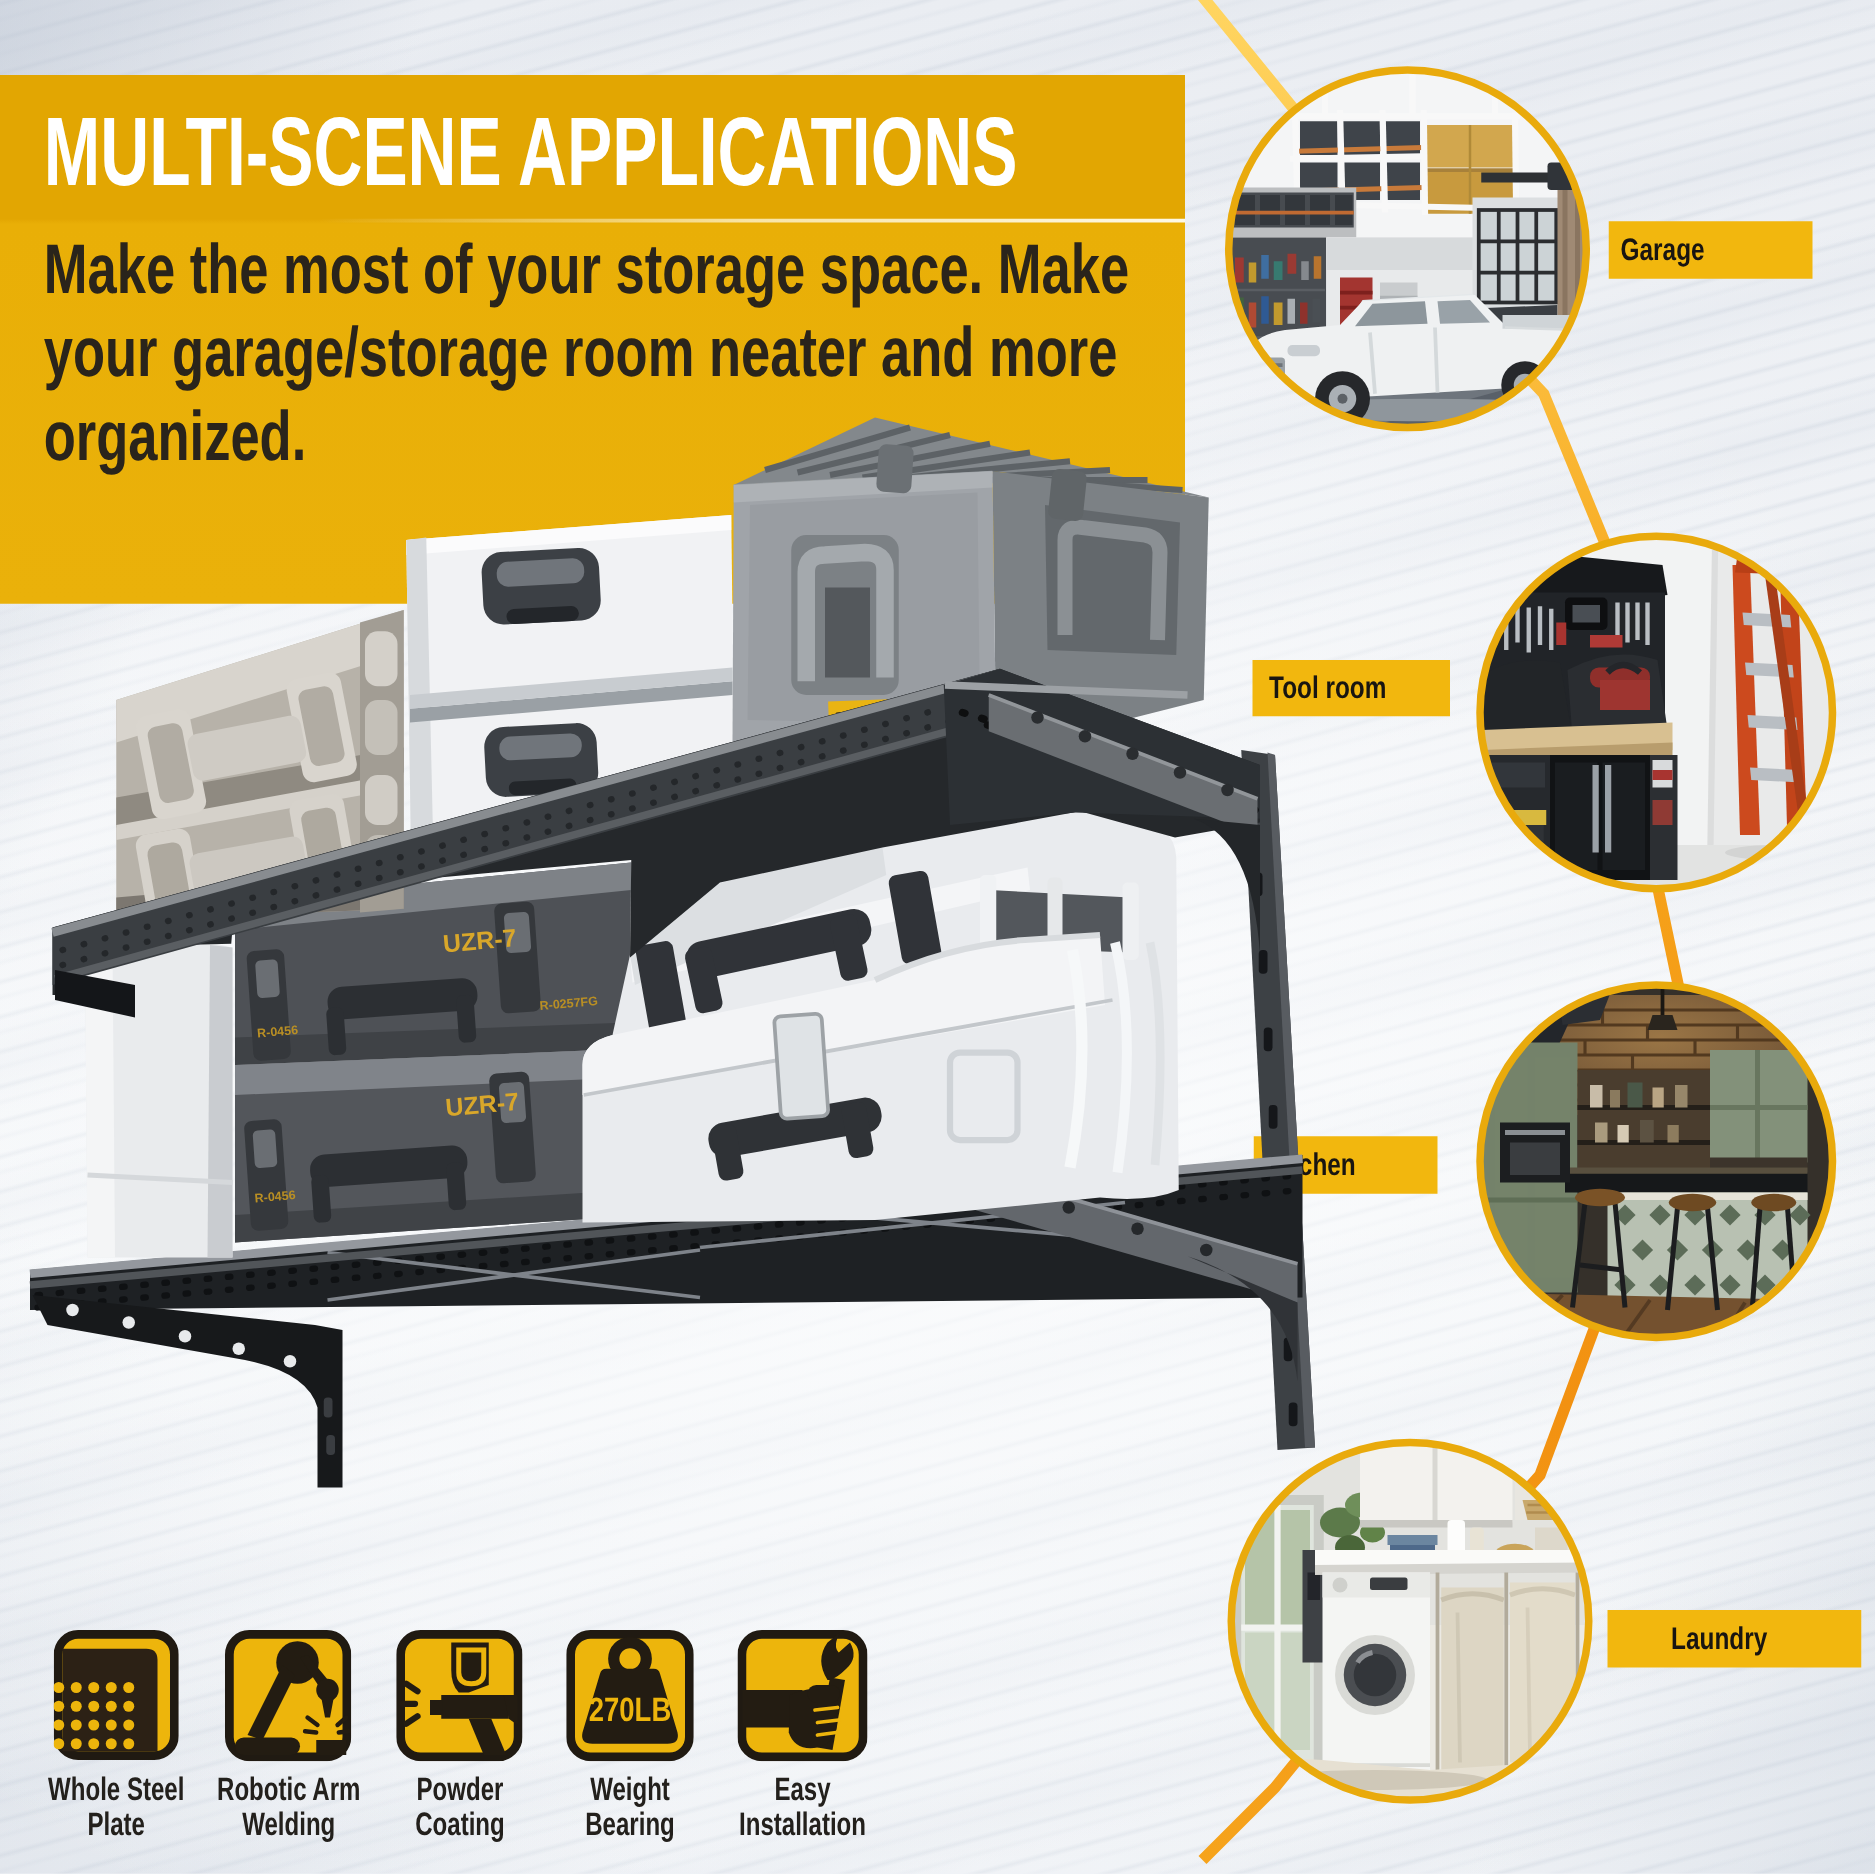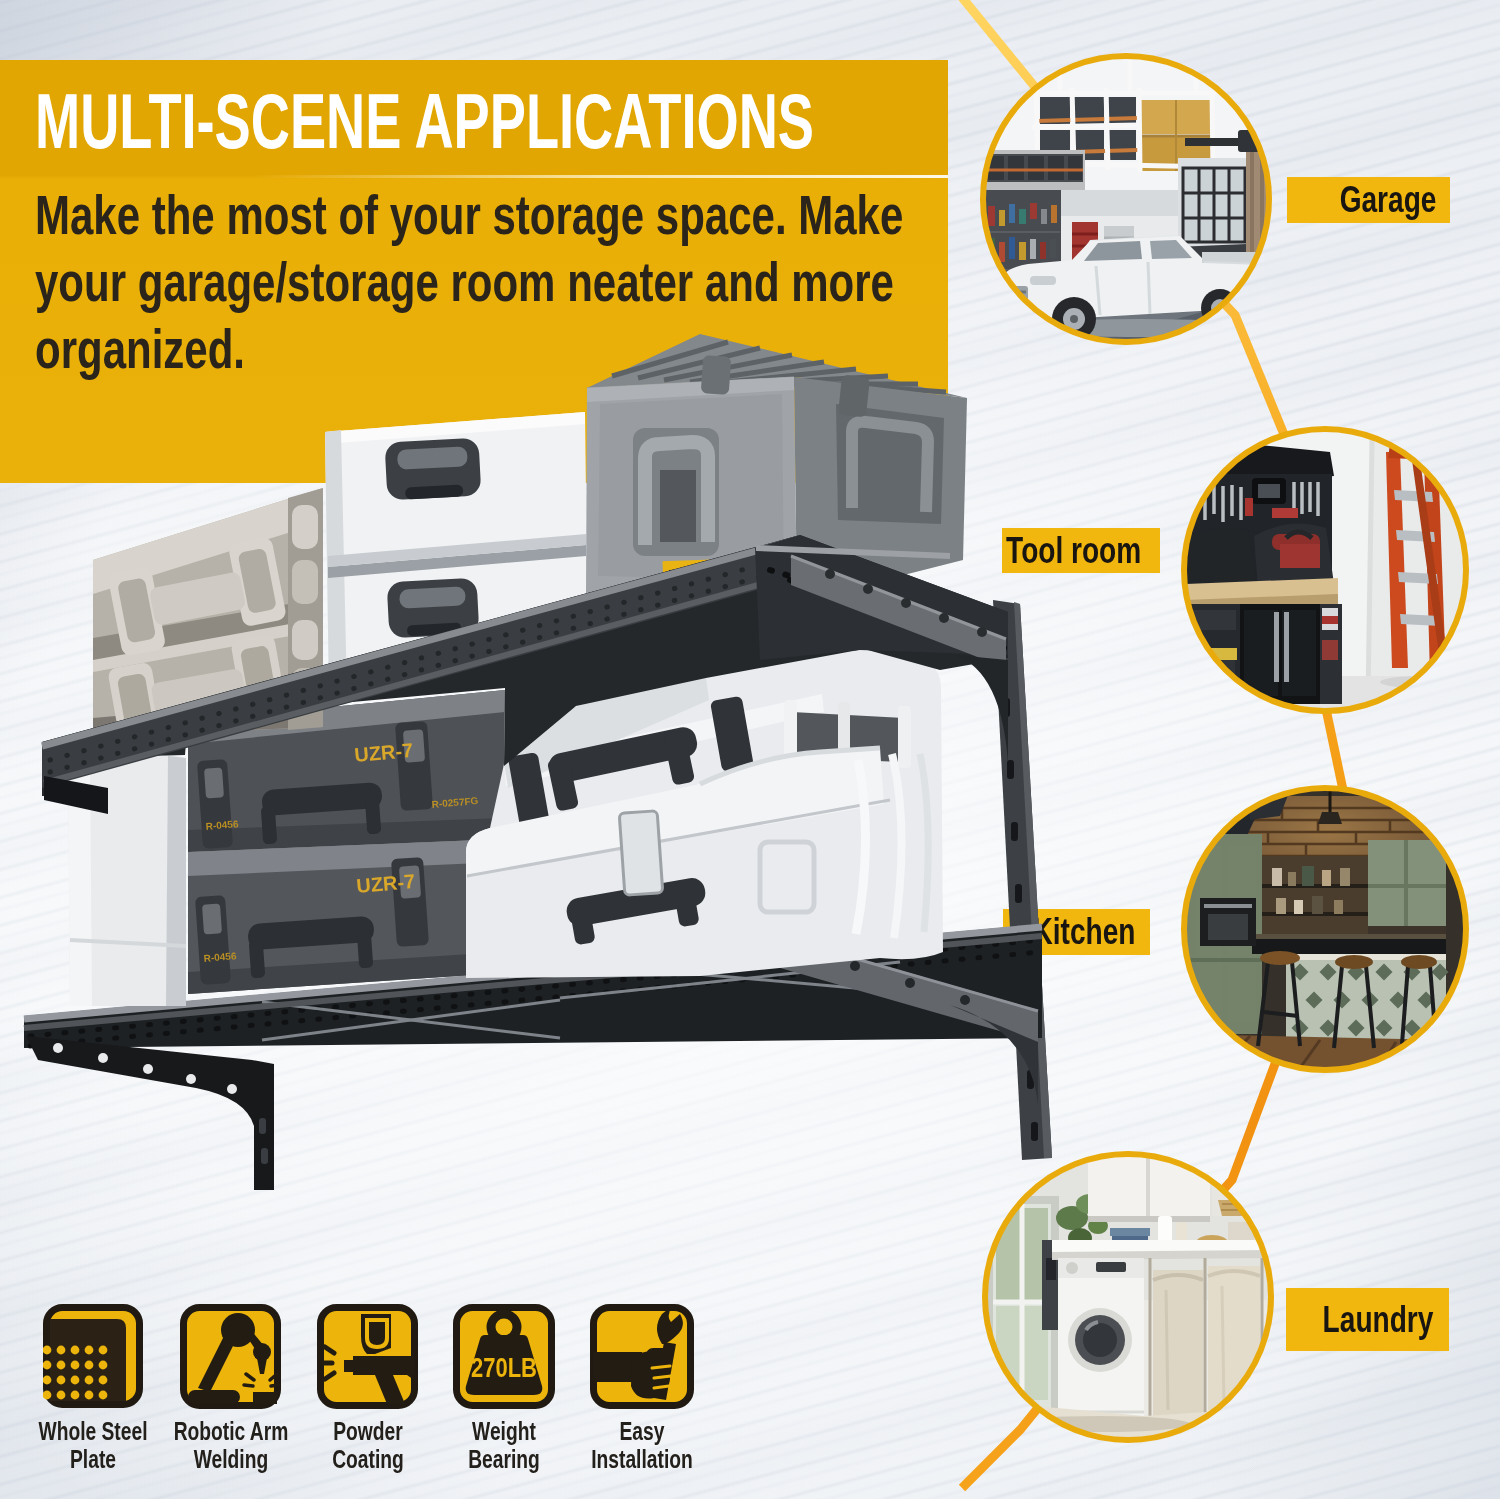--- a/index.html
+++ b/index.html
@@ -23,21 +23,21 @@
     background:linear-gradient(180deg,#e2a602 0%,#e2a602 27.2%,#e9af07 28.2%,#eab10a 100%);}
   #title{position:absolute;left:35px;top:76px;width:1100px;
     font-size:78px;font-weight:bold;color:#ffffff;letter-spacing:0px;
     transform:scaleX(0.695);transform-origin:left top;white-space:nowrap;}
   #divider{position:absolute;left:255px;top:175px;width:693px;height:3px;
     background:linear-gradient(90deg,rgba(255,250,225,0),rgba(255,248,220,0.75) 50%,rgba(255,253,242,0.95) 100%);}
   #para{position:absolute;left:35px;top:181px;width:1200px;
     font-size:56px;line-height:67px;font-weight:bold;color:#2a241b;
     transform:scaleX(0.75);transform-origin:left top;white-space:nowrap;}
   .lbl{position:absolute;background:#f2b70e;color:#191511;font-weight:bold;
-    font-size:36px;display:flex;align-items:center;justify-content:flex-end;white-space:nowrap;}
+    font-size:25px;display:flex;align-items:center;justify-content:flex-start;white-space:nowrap;}
   .lbl span{transform:scaleX(0.78);}
   #art{position:absolute;left:0;top:0;}
   .icap{position:absolute;text-align:center;font-weight:bold;white-space:nowrap;
     font-size:26px;line-height:28px;color:#23201c;transform:translateX(-50%) scaleX(0.74);}
 </style>
 </head>
 <body>
 <div id="bg"></div>
 <div id="panel"></div>
 <div id="title">MULTI-SCENE APPLICATIONS</div>
@@ -45,21 +45,21 @@
 <div id="para">Make the most of your storage space. Make<br>your garage/storage room neater and more<br>organized.</div>
 <div class="lbl" style="left:1287px;top:177px;width:163px;height:46px;">
     <span>Garage</span>
   </div>
 <div class="lbl" style="left:1002px;top:528px;width:158px;height:45px;">
     <span>Tool room</span>
   </div>
 <div class="lbl" style="left:1003px;top:909px;width:147px;height:46px;">
     <span>Kitchen</span>
   </div>
-<div class="lbl" style="left:1286px;top:1288px;width:163px;height:63px;">
+<div class="lbl" style="left:1286px;top:1288px;width:163px;height:46px;padding-left:40px;">
     <span>Laundry</span>
   </div>
 
 <svg id="art" width="1500" height="1499" viewBox="0 0 1500 1499">
 <defs>
   <linearGradient id="zig" x1="0" y1="0" x2="0" y2="1499" gradientUnits="userSpaceOnUse">
     <stop offset="0" stop-color="#ffd561"></stop>
     <stop offset="0.35" stop-color="#f7a81d"></stop>
     <stop offset="0.75" stop-color="#f29111"></stop>
     <stop offset="1" stop-color="#f6a41c"></stop>

